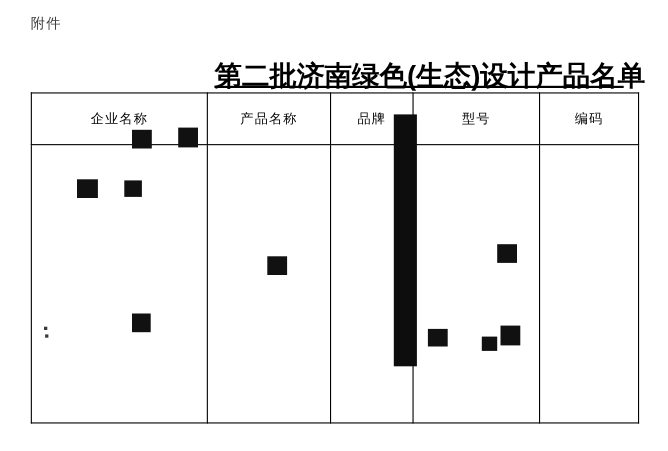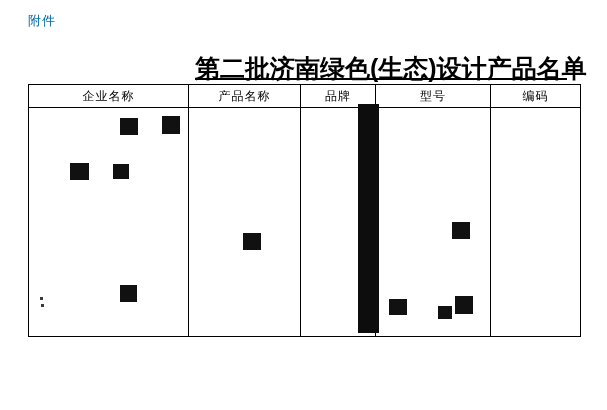--- a/index.html
+++ b/index.html
@@ -20,21 +20,21 @@
     top: 0;
     width: 607px;
     height: 410px;
     background: #ffffff;
   }
   .attachment-label {
     position: absolute;
     left: 28px;
     top: 12px;
     font-size: 13px;
-    color: #0369a1;
+    color: #404040;
     letter-spacing: 1px;
   }
   .doc-title {
     position: absolute;
     left: 195px;
     top: 52px;
     font-size: 25px;
     font-weight: bold;
     color: #000000;
     white-space: nowrap;
@@ -55,21 +55,21 @@
     width: 552px;
     border-collapse: collapse;
     table-layout: fixed;
   }
   table.main-table td, table.main-table th {
     border: 1px solid #000000;
     text-align: center;
     vertical-align: middle;
     font-size: 12px;
     color: #000000;
-    padding: 0;
+    padding: 12px;
   }
   .hdr-row td {
     height: 22px;
     font-weight: normal;
     letter-spacing: 1px;
   }
   .body-row td {
     height: 228px;
   }
   .last-row td {

